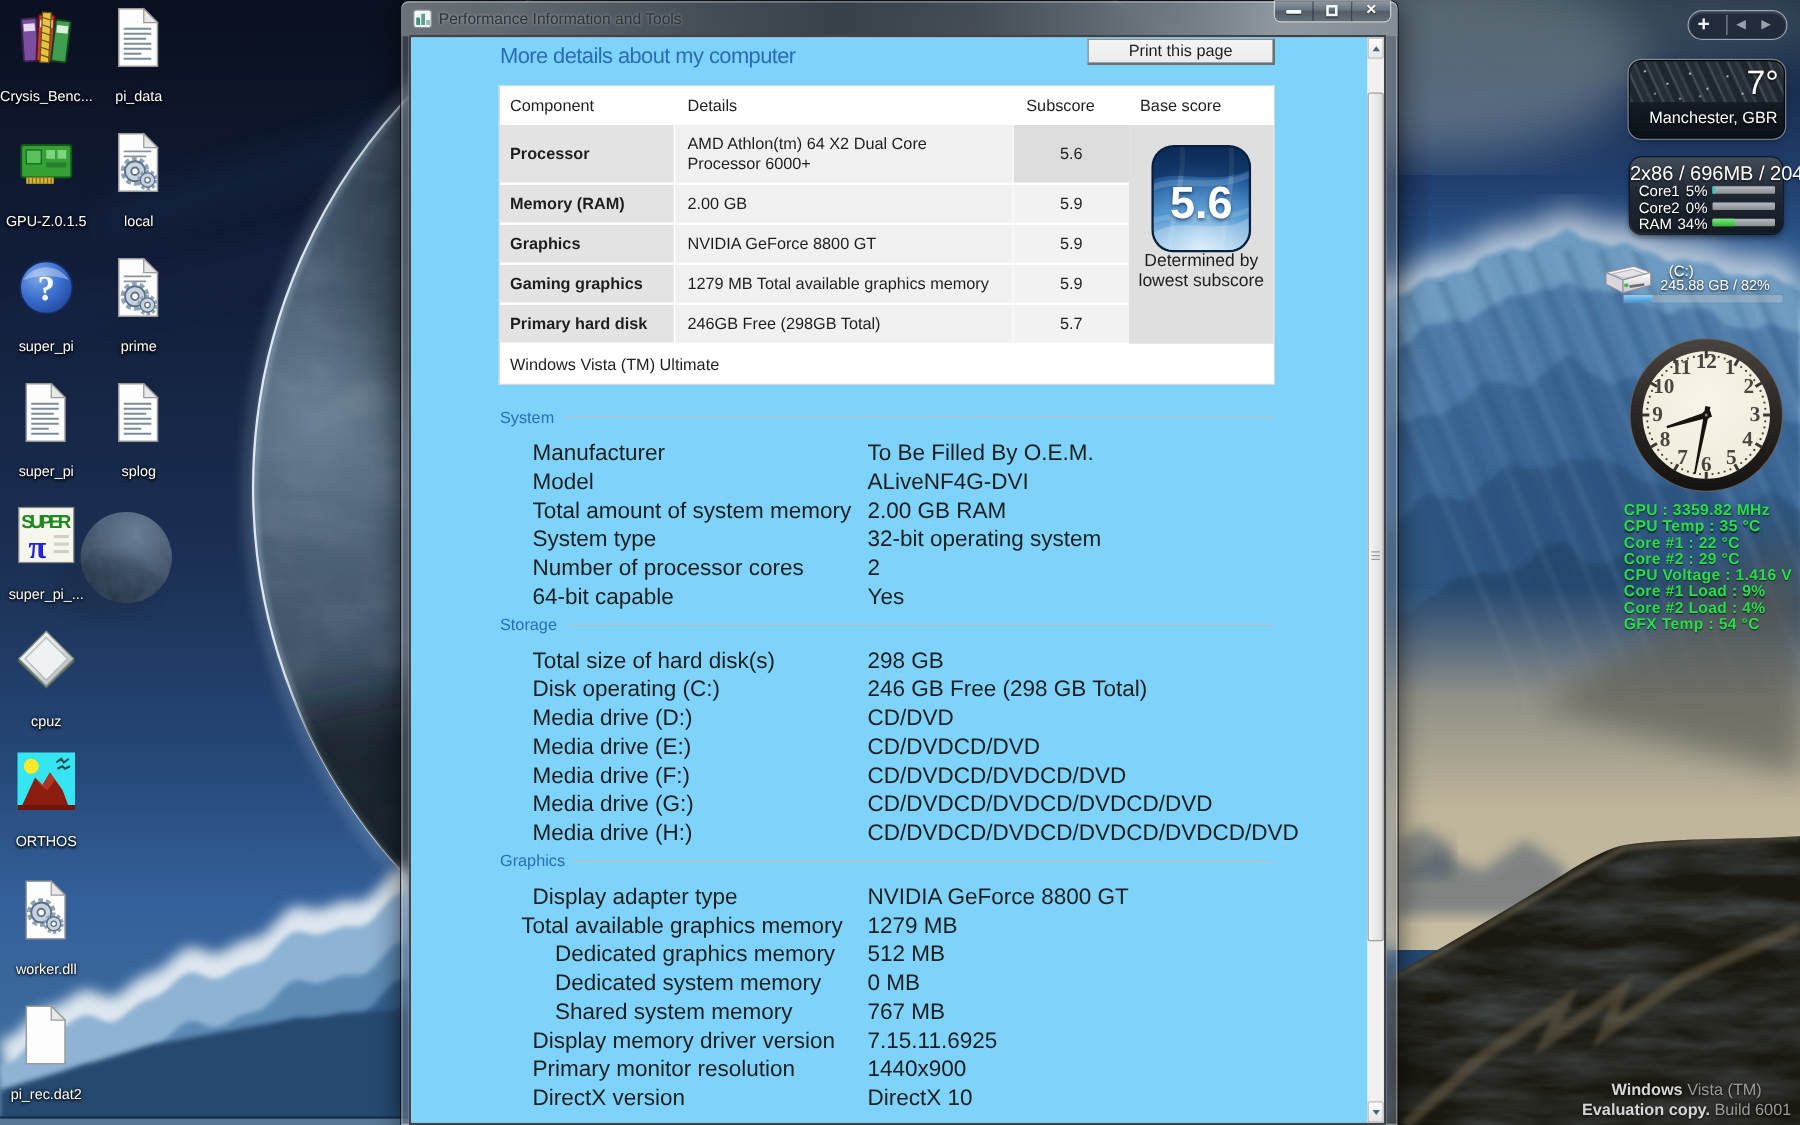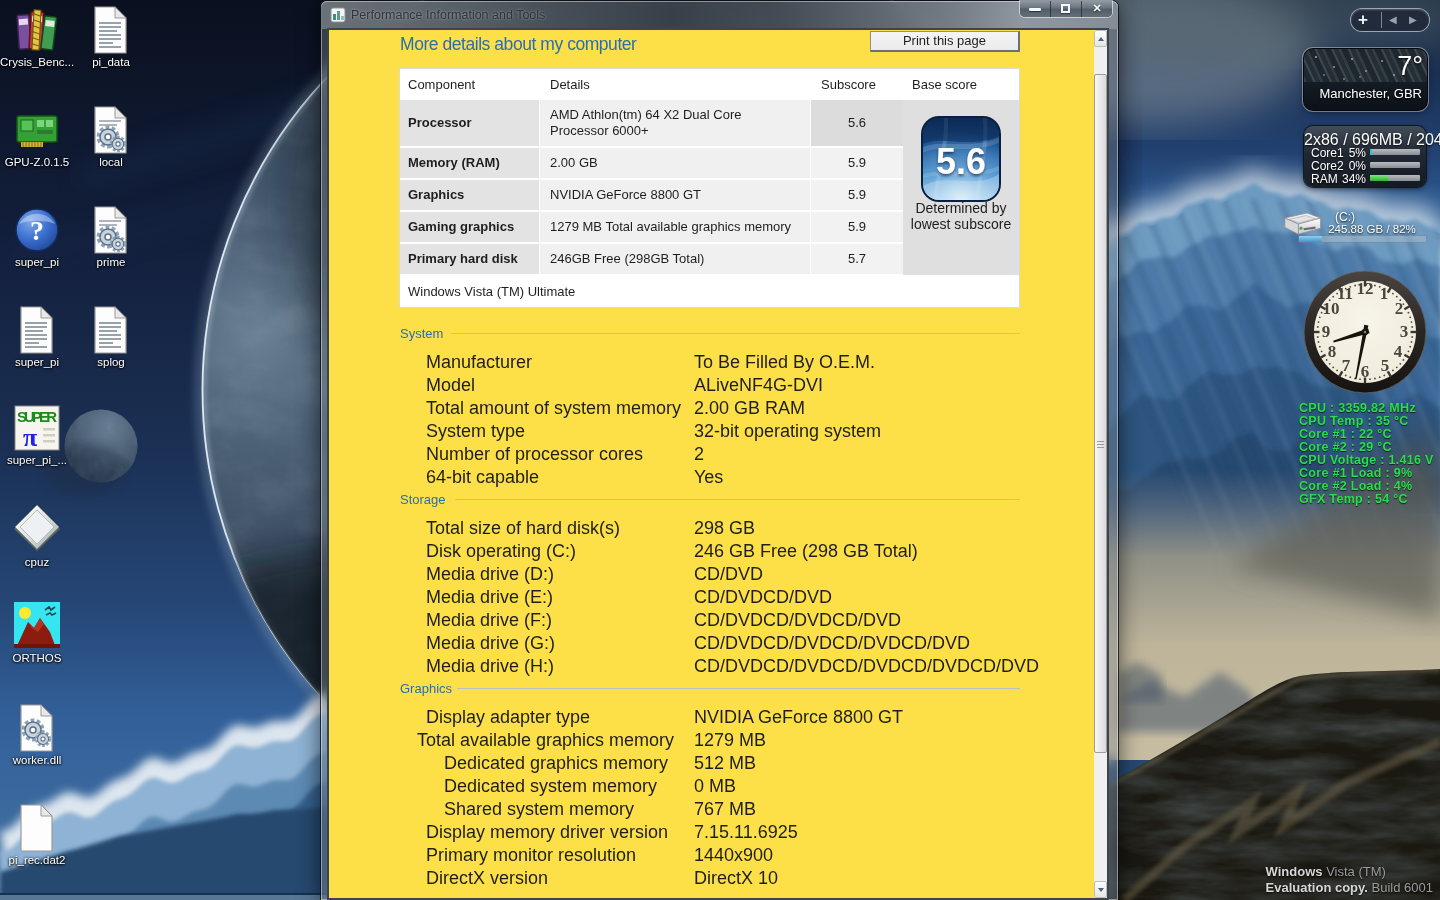--- a/index.html
+++ b/index.html
@@ -1,21 +1,21 @@
 <!DOCTYPE html>
 <html><head><meta charset="utf-8">
 <style>
 *{margin:0;padding:0;box-sizing:border-box}
 html,body{width:1440px;height:900px;overflow:hidden}
 body{font-family:"Liberation Sans",sans-serif;position:relative;background:#0a1124}
 #wall{position:absolute;left:0;top:0;width:1440px;height:900px}
 
 .dicon{position:absolute;width:74px;text-align:center}
 .dicon svg{display:block;margin:0 auto}
-.dlabel{margin-top:2px;font-size:11.5px;color:#fff;text-shadow:0 1px 2px #000,0 0 3px #000;line-height:13px}
+.dlabel{margin-top:18px;font-size:11.5px;color:#fff;text-shadow:0 1px 2px #000,0 0 3px #000;line-height:13px}
 
 #win{position:absolute;left:321px;top:1px;width:797px;height:899px;border-radius:6px 6px 0 0;
  background:rgba(125,135,145,.38);backdrop-filter:blur(7px) brightness(1.02);
  box-shadow:0 0 0 1px rgba(10,14,20,.8),inset 0 0 0 1px rgba(255,255,255,.42),0 3px 22px rgba(0,0,0,.65)}
 #tbar{position:absolute;left:0;top:0;width:100%;height:28px;border-radius:6px 6px 0 0;
  background:linear-gradient(90deg,rgba(112,119,125,.92) 0%,rgba(94,102,108,.9) 14%,rgba(70,78,86,.88) 30%,rgba(55,63,71,.88) 44%,rgba(70,78,86,.88) 58%,rgba(110,119,127,.88) 74%,rgba(150,159,167,.88) 88%,rgba(136,145,153,.88) 100%);
  box-shadow:inset 0 1px 0 rgba(255,255,255,.4)}
 #ticon{position:absolute;left:9px;top:6px;width:16px;height:16px}
 #ttext{position:absolute;left:30px;top:7px;font-size:12.5px;color:#2e353c;text-shadow:0 0 3px rgba(255,255,255,.45)}
 #btns{position:absolute;right:6px;top:0;width:92px;height:16px;display:flex;
@@ -24,38 +24,38 @@
  color:#f6f9fb;font-size:11px;font-weight:bold;text-align:center;line-height:15px;text-shadow:0 1px 1px rgba(0,0,0,.55)}
 #btns i{position:absolute;display:block}
 #btns div:last-child{border-right:none}
 #content{position:absolute;left:6px;top:27px;width:782px;height:872px;background:#fff;border:2px solid #3f444b}
 
 #sbar{position:absolute;right:0;top:0;width:13px;height:868px;background:#f0f0f0}
 .sbtn{position:absolute;left:0;width:13px;height:17px;background:linear-gradient(180deg,#fefefe,#e5e5e5);border:1px solid #bdbdbd;border-radius:2px}
 #sthumb{position:absolute;left:0px;top:44px;width:13px;height:679px;background:linear-gradient(90deg,#f8f8f8,#dadada);border:1px solid #9d9d9d;border-radius:2px}
 .arr{width:0;height:0;position:absolute;left:3px}
 
-.wbody{position:absolute;left:0;top:0;width:765px;height:868px;background:#fde047}
+.wbody{position:absolute;left:0;top:0;width:765px;height:868px;background:#7dd3fc}
 h1.head{position:absolute;left:71px;top:4px;font-size:17.5px;font-weight:normal;color:#2a6db5;letter-spacing:-.45px}
 #printbtn{position:absolute;left:541px;top:1px;width:150px;height:21px;background:linear-gradient(180deg,#f4f4f4,#ebebeb);
  border:1px solid #8e8e8e;border-right:2px solid #707070;border-bottom:2px solid #707070;font-size:13px;color:#1e1e1e;text-align:center;line-height:18px}
 
 #tbl{position:absolute;left:70px;top:38px;width:621px;height:240px;border:1px solid #d9d9d9;background:#fff}
 .tc{position:absolute;font-size:13px;color:#1e1e1e;white-space:nowrap}
 .bg{position:absolute}
 
 .shead{position:absolute;left:71px;font-size:13px;color:#2a6db5;z-index:2}
 .sline{position:absolute;height:1px;background:#b9bfc4;z-index:1}
 .lrow{position:absolute;font-size:18px;color:#1e1e1e;white-space:nowrap}
 
 .gad{position:absolute}
 .gtxt{color:#fff;text-shadow:0 1px 2px rgba(0,0,0,.9)}
 #greenstats{position:absolute;left:1299px;top:402px;font-size:12.5px;font-weight:bold;color:#2add4b;line-height:13px;
  text-shadow:0 1px 1px rgba(0,25,5,.8);letter-spacing:.3px;white-space:nowrap}
-#buildtxt{position:absolute;right:7px;top:864px;text-align:left;font-size:13px;line-height:15.5px;color:#9b9b9b;text-shadow:0 1px 2px rgba(0,0,0,.8)}
+#buildtxt{position:absolute;right:7px;top:864px;text-align:center;font-size:13px;line-height:15.5px;color:#9b9b9b;text-shadow:0 1px 2px rgba(0,0,0,.8)}
 #buildtxt b{color:#d6d6d6;font-weight:bold}
 </style></head>
 <body>
 <svg id="wall" viewBox="0 0 1440 900" preserveAspectRatio="none">
 <defs>
 <linearGradient id="skyL" x1="0" y1="0" x2="0" y2="1">
  <stop offset="0" stop-color="#0a101f"></stop>
         <stop offset=".25" stop-color="#121e3a"></stop>
  <stop offset=".5" stop-color="#1b3054"></stop>
         <stop offset=".68" stop-color="#264878"></stop>

